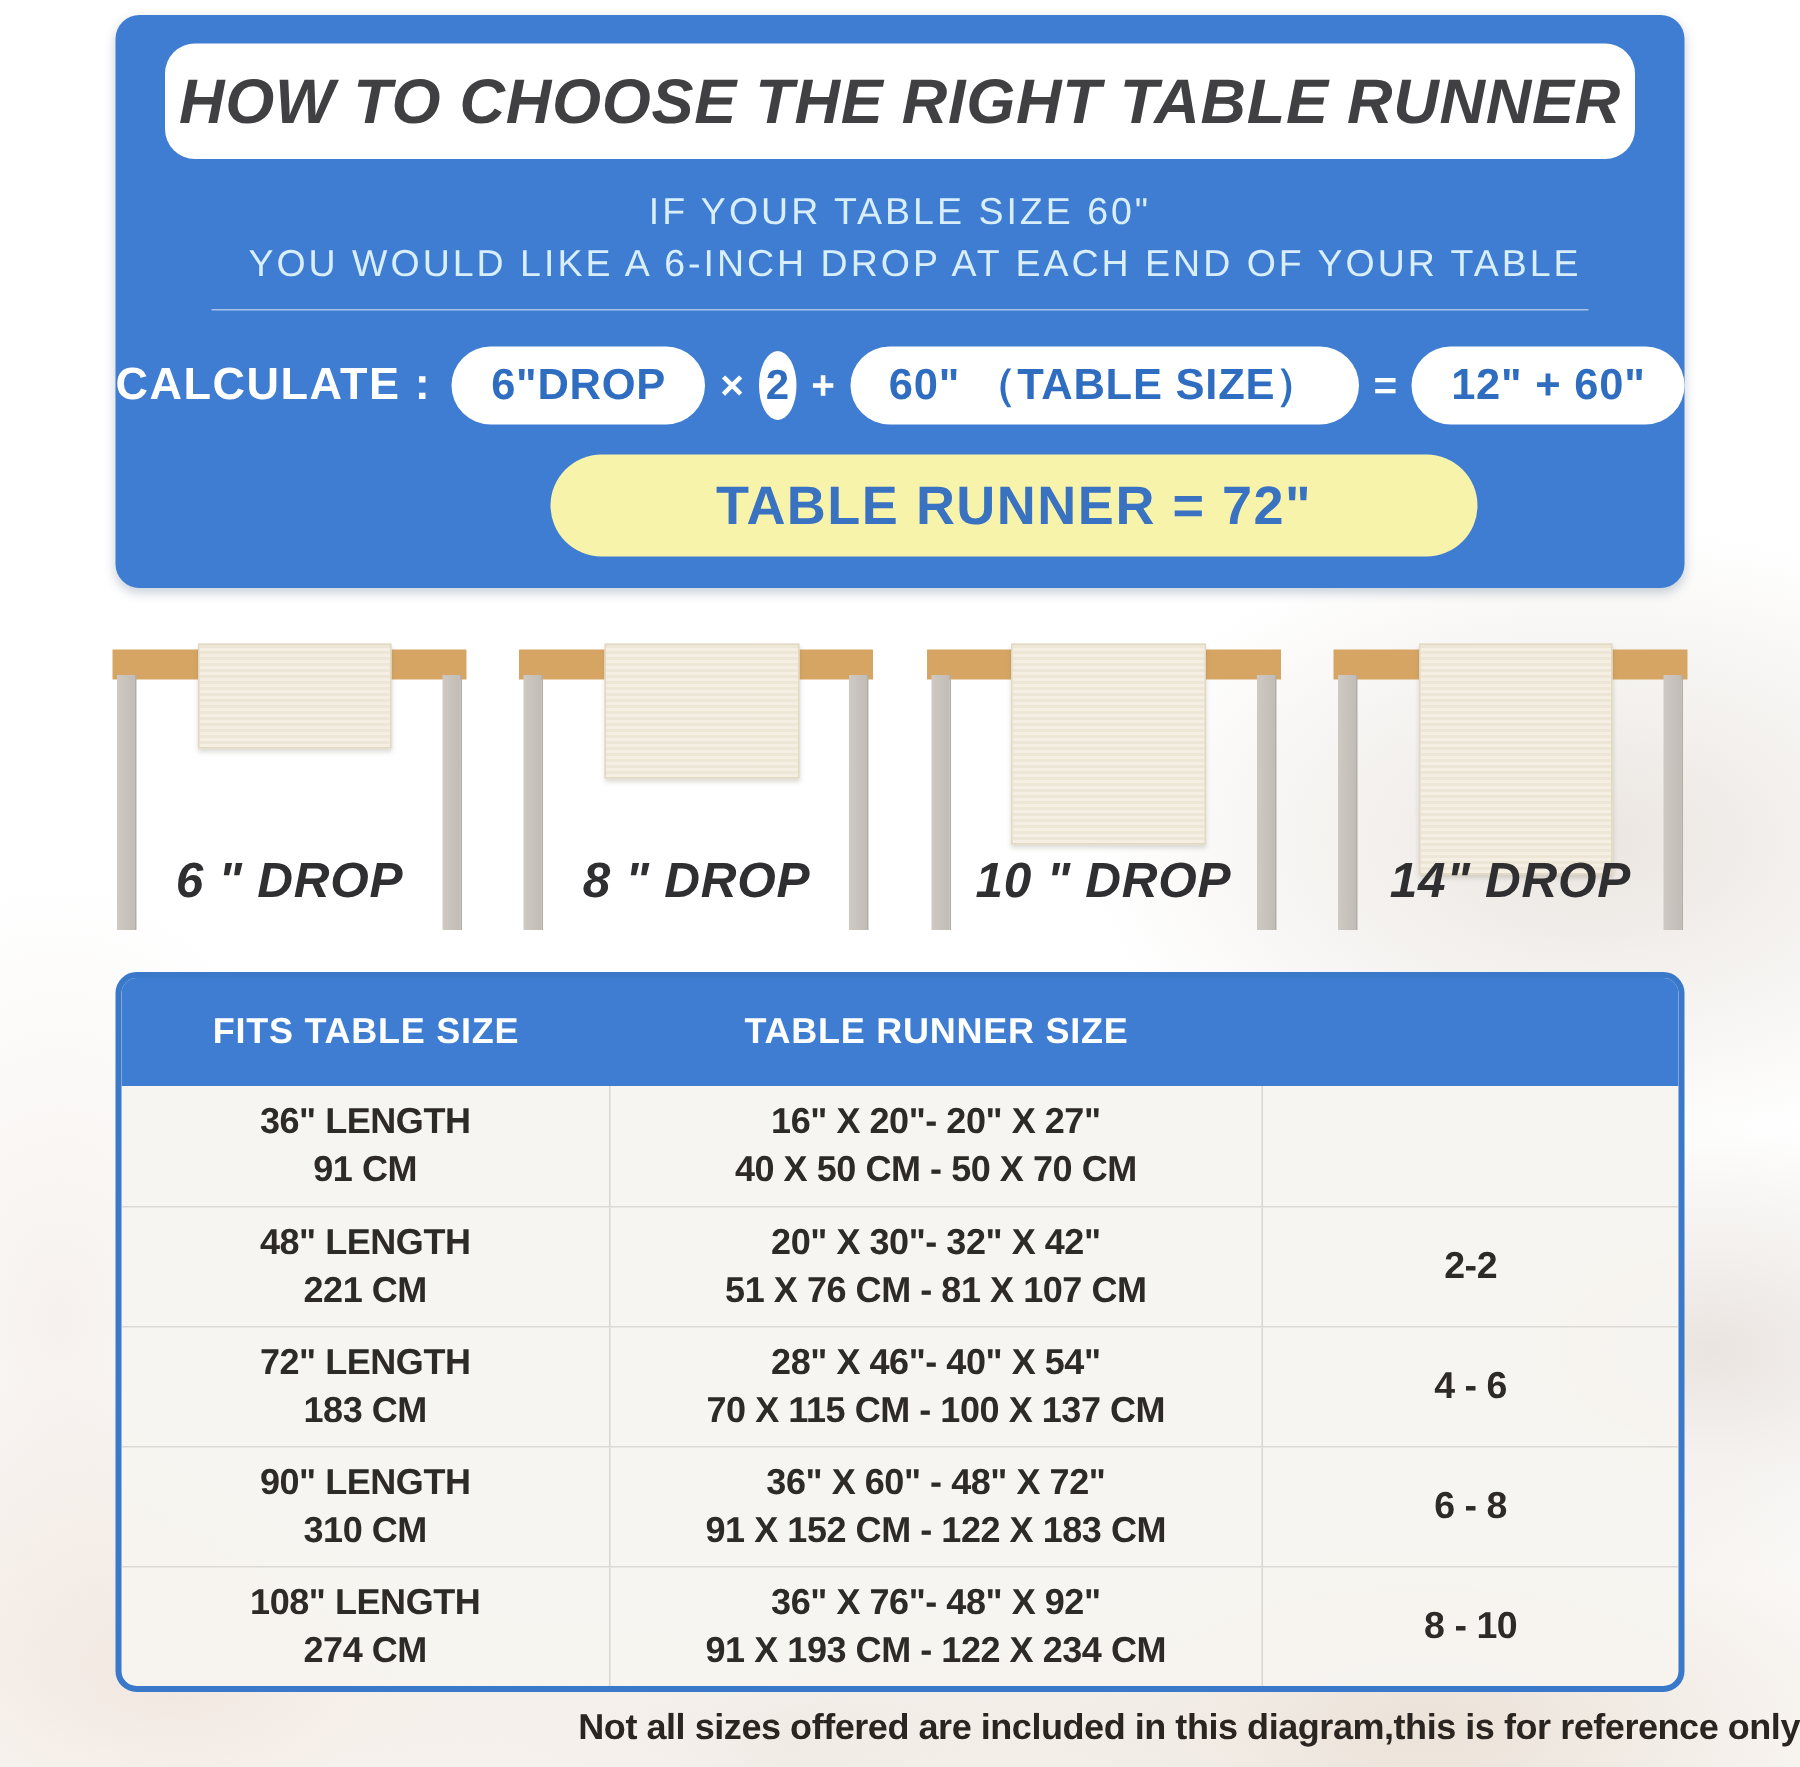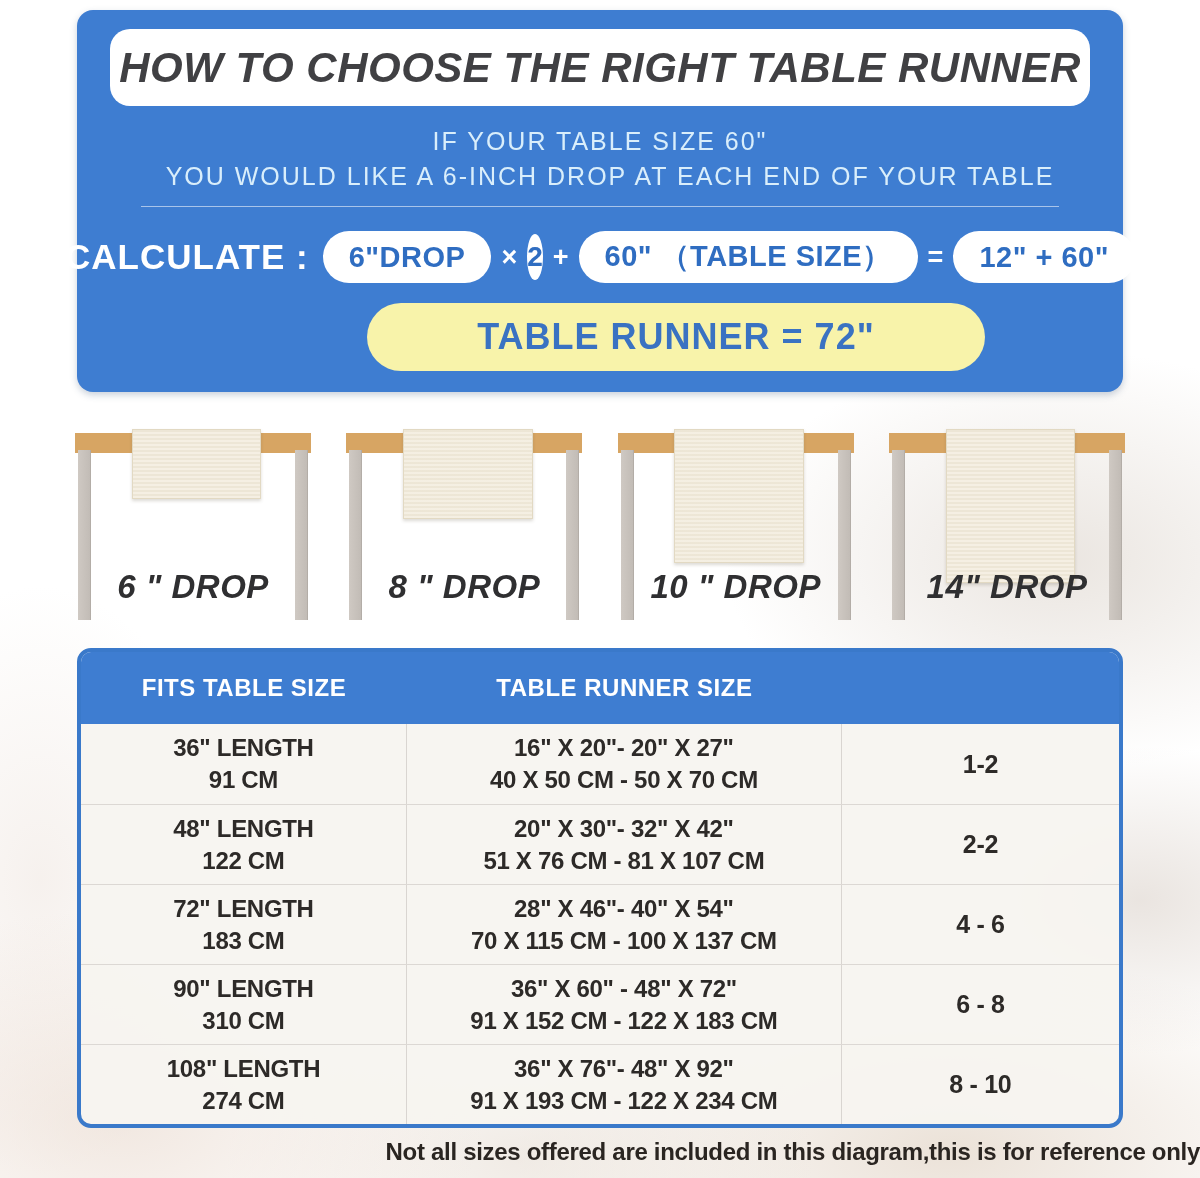--- a/index.html
+++ b/index.html
@@ -49,21 +49,21 @@
   }
   .tp-divider {
     position:absolute; top:196px; left:64px; right:64px; height:1px;
     background:rgba(255,255,255,0.55);
   }
   .calc-row {
     position:absolute; top:218px; left:0; right:0; height:58px;
     display:flex; align-items:center; justify-content:center; gap:10px;
     white-space:nowrap;
   }
-  .calc-label { font-size:35px; font-weight:800; color:#ffffff; letter-spacing:1px; margin-right:4px; }
+  .calc-label { font-size:30px; font-weight:800; color:#ffffff; letter-spacing:1px; margin-right:4px; }
   .calc-op { font-size:27px; font-weight:800; color:#ffffff; }
   .pill {
     background:#ffffff; border-radius:29px; height:52px;
     display:flex; align-items:center; justify-content:center;
     padding:0 26px; color:#2f6dc1; font-size:29px; font-weight:800; letter-spacing:0.5px;
   }
   .calc-circle {
     background:#ffffff; border-radius:50%; width:46px; height:46px;
     display:flex; align-items:center; justify-content:center;
     color:#2f6dc1; font-size:28px; font-weight:800;
@@ -218,27 +218,26 @@
 
       <div class="size-row">
         <div class="cell c1">
           <span class="ln">36" LENGTH</span>
           <span class="ln">91 CM</span>
         </div>
         <div class="cell c2">
           <span class="ln">16" X 20"- 20" X 27"</span>
           <span class="ln">40 X 50 CM - 50 X 70 CM</span>
         </div>
-        <div class="cell c3">1-2</div>
       </div>
 
       <div class="size-row">
         <div class="cell c1">
           <span class="ln">48" LENGTH</span>
-          <span class="ln">122 CM</span>
+          <span class="ln">221 CM</span>
         </div>
         <div class="cell c2">
           <span class="ln">20" X 30"- 32" X 42"</span>
           <span class="ln">51 X 76 CM - 81 X 107 CM</span>
         </div>
         <div class="cell c3">2-2</div>
       </div>
 
       <div class="size-row">
         <div class="cell c1">

